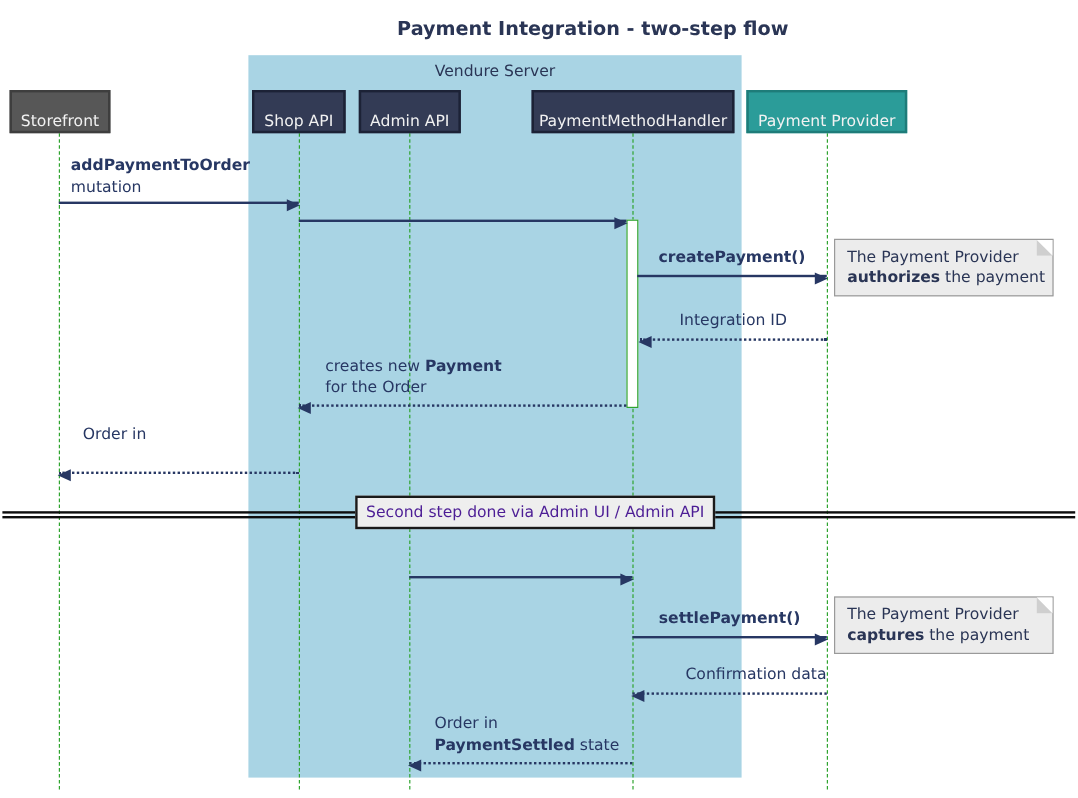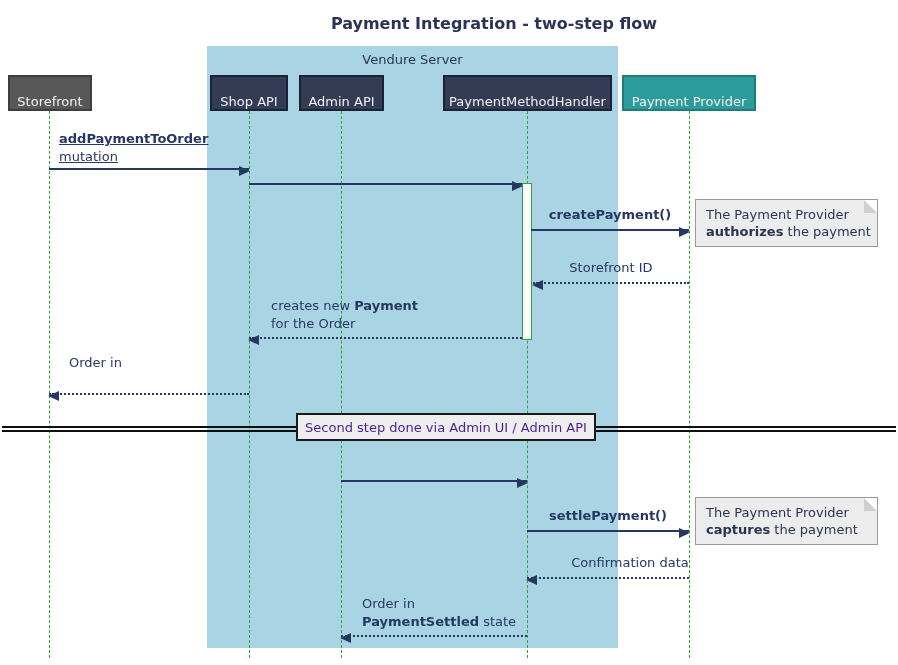--- a/index.html
+++ b/index.html
@@ -70,21 +70,21 @@
   <div class="abs participant p-admin">
     <span>Admin API</span>
   </div>
   <div class="abs participant p-pmh">
     <span>PaymentMethodHandler</span>
   </div>
   <div class="abs participant p-provider">
     <span>Payment Provider</span>
   </div>
 
-  <div class="abs msg" style="left:59px;top:130px;text-decoration:underline;">
+  <div class="abs msg" style="left:59px;top:130px;">
     <div><span class="b">addPaymentToOrder</span></div>
     <div>mutation</div>
   </div>
   <div class="abs line solid" style="left:49px;top:168px;width:200px;">
     <span class="head-r"></span>
   </div>
 
   <div class="abs line solid" style="left:249px;top:183px;width:273px;">
     <span class="head-r"></span>
   </div>
@@ -92,21 +92,21 @@
   <div class="abs msg ctr b" style="left:531px;top:206px;width:158px;">createPayment()</div>
   <div class="abs line solid" style="left:531px;top:229px;width:158px;">
     <span class="head-r"></span>
   </div>
 
   <div class="abs note n1">
     <div>The Payment Provider</div>
     <div><span class="b">authorizes</span><span> the payment</span></div>
   </div>
 
-  <div class="abs msg ctr" style="left:533px;top:259px;width:156px;">Storefront ID</div>
+  <div class="abs msg ctr" style="left:533px;top:259px;width:156px;">Integration ID</div>
   <div class="abs line dotted" style="left:533px;top:282px;width:156px;">
     <span class="head-l"></span>
   </div>
 
   <div class="abs msg" style="left:271px;top:297px;">
     <div><span>creates new </span><span class="b">Payment</span></div>
     <div>for the Order</div>
   </div>
   <div class="abs line dotted" style="left:249px;top:337px;width:273px;">
     <span class="head-l"></span>

